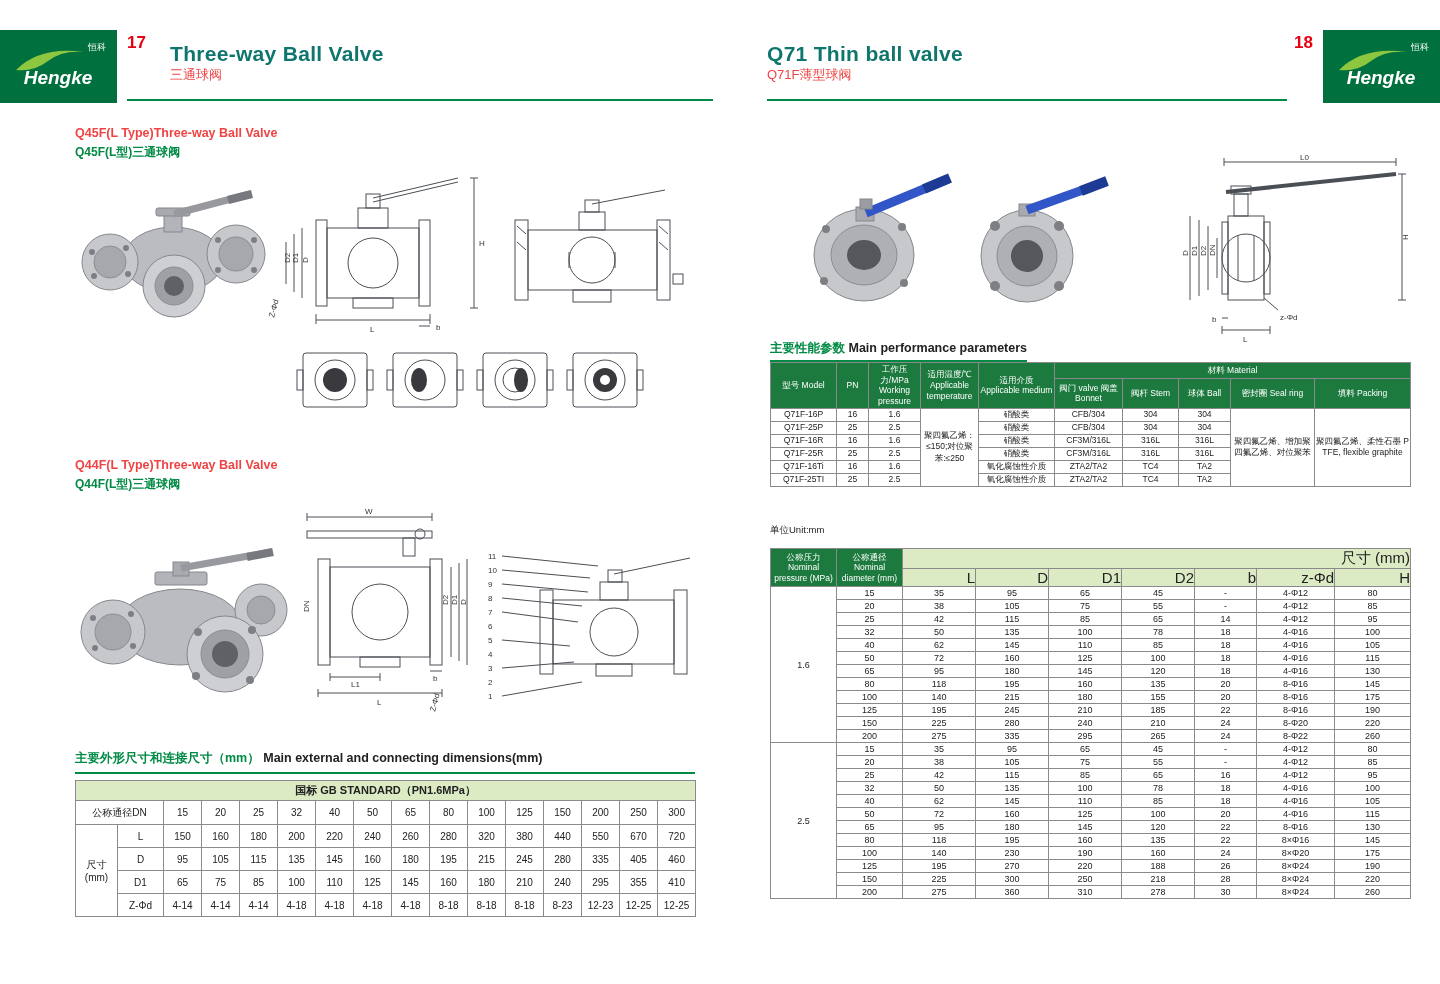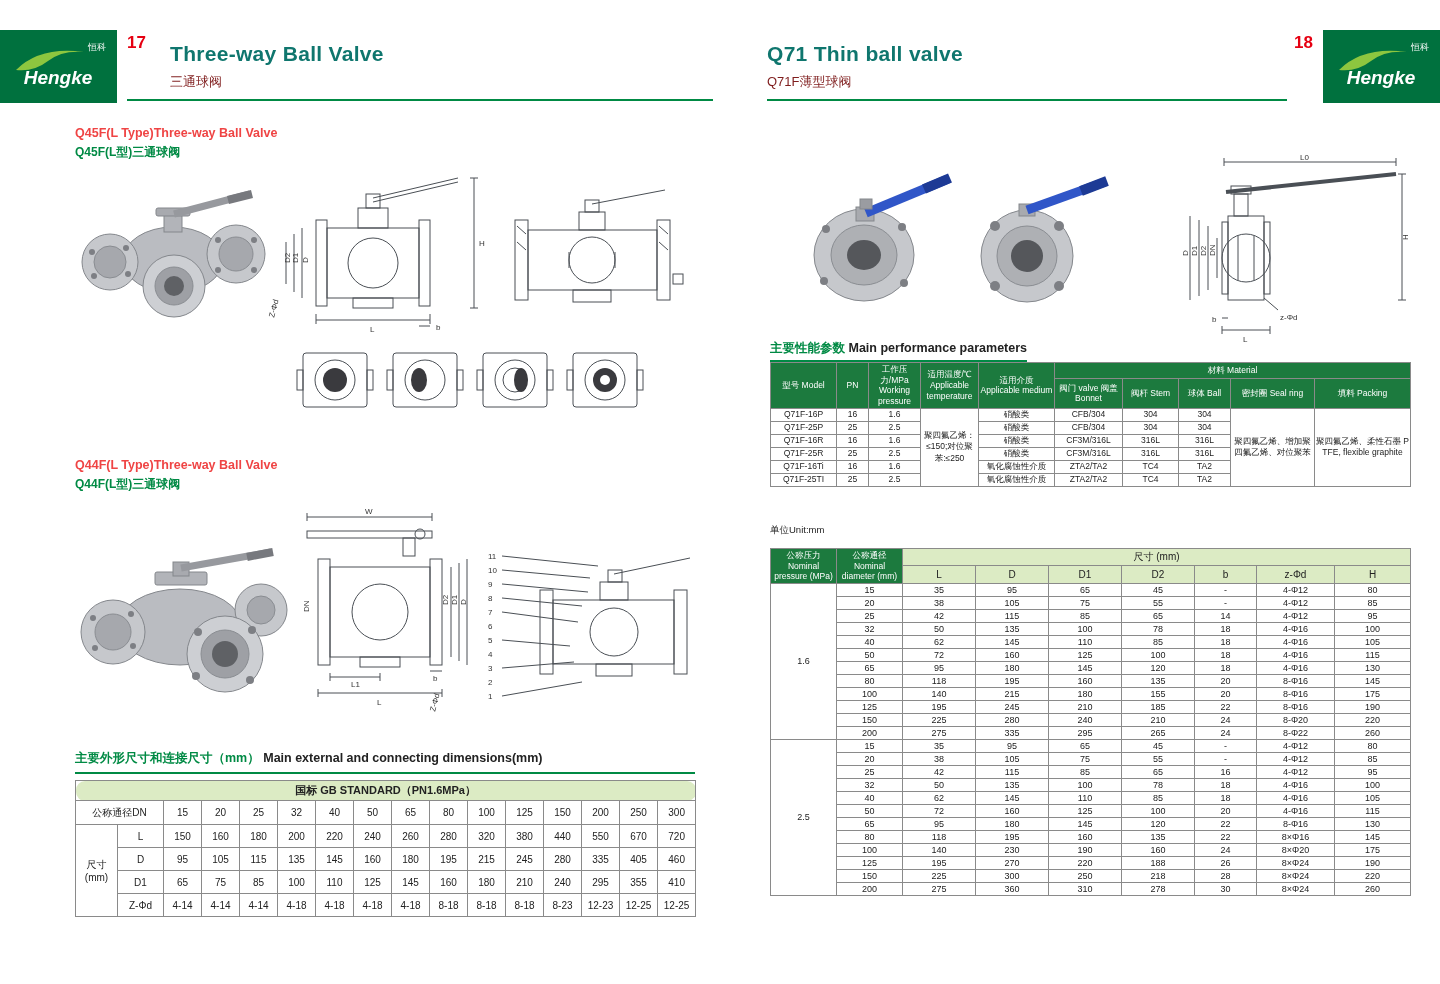--- a/index.html
+++ b/index.html
@@ -4,21 +4,21 @@
 <style>
   * { margin:0; padding:0; box-sizing:border-box; }
   html,body { width:1440px; height:984px; }
   body { position:relative; background:#ffffff; font-family:"Liberation Sans", sans-serif; color:#222; overflow:hidden; }
   .abs { position:absolute; }
 
   
   .logo-box { width:117px; height:73px; top:30px; }
   .page-num { top:33px; color:#E60012; font-size:17px; font-weight:bold; }
   .title-block .t-en { font-size:21px; font-weight:bold; color:#0f766e; letter-spacing:0.3px;text-align:right; }
-  .title-block .t-zh { font-size:13px; color:#7f1d1d; margin-top:7px; }
+  .title-block .t-zh { font-size:13px; color:#ef4444; }
   .head-rule { height:2px; background:#008A44; }
 
   
   .sec-head .s-en { font-size:12.5px; font-weight:bold; color:#ef4444; }
   .sec-head .s-zh { font-size:12px; font-weight:bold; color:#008A44; margin-top:4px; }
 
   
   .tbl-title { font-size:12.5px; font-weight:bold; }
   .tbl-title .zh { color:#008A44; }
   .tbl-title .en { color:#222; }
@@ -26,33 +26,33 @@
   .underline-text { display:inline-block; border-bottom:2px solid #008A44; padding-bottom:3px; }
   .unit-note { font-size:9.5px; color:#222; }
 
   
   table { border-collapse:collapse; table-layout:fixed; background:#fff; }
   td, th { border:1px solid #8a8a8a; text-align:center; vertical-align:middle; overflow:hidden; font-weight:normal; }
 
   
   .left-table { width:620px; font-size:10px; }
   .left-table td { height:23px; }
-  .left-table .std-cell { background:#DCEBC4; font-size:11px; font-weight:bold; height:20px;border-radius:9px; }
+  .left-table .std-cell { background:#DCEBC4; font-size:11px; font-weight:bold; height:20px; }
   .left-table .dn-row td { height:24px; }
 
   
   .perf-table { width:640px; font-size:8.5px; }
   .perf-table th { background:#1C7A3E; color:#fff; padding:1px; line-height:1.25; }
   .perf-table td { height:13px; padding:0 1px; line-height:1.15;text-align:center; }
   .perf-table .wrap { white-space:normal; word-break:break-all; line-height:1.3; }
 
   
   .outline-table { width:640px; font-size:9px; }
   .outline-table th.dark { background:#1C7A3E; color:#fff; padding:1px; line-height:1.25; font-size:8.5px; }
-  .outline-table th.light { background:#DCEBC4; color:#222; height:16px; font-size:10px; }
+  .outline-table th.light { background:#DCEBC4; color:#222; height:16px; font-size:15px;text-align:right; }
   .outline-table td { height:13px; padding:0 1px; }
 
   
   svg text { font-family:"Liberation Sans", sans-serif; }
 </style>
 </head>
 <body>
 
 <div class="abs logo-box" style="left:0;">
   <svg width="117" height="73" viewBox="0 0 117 73">

